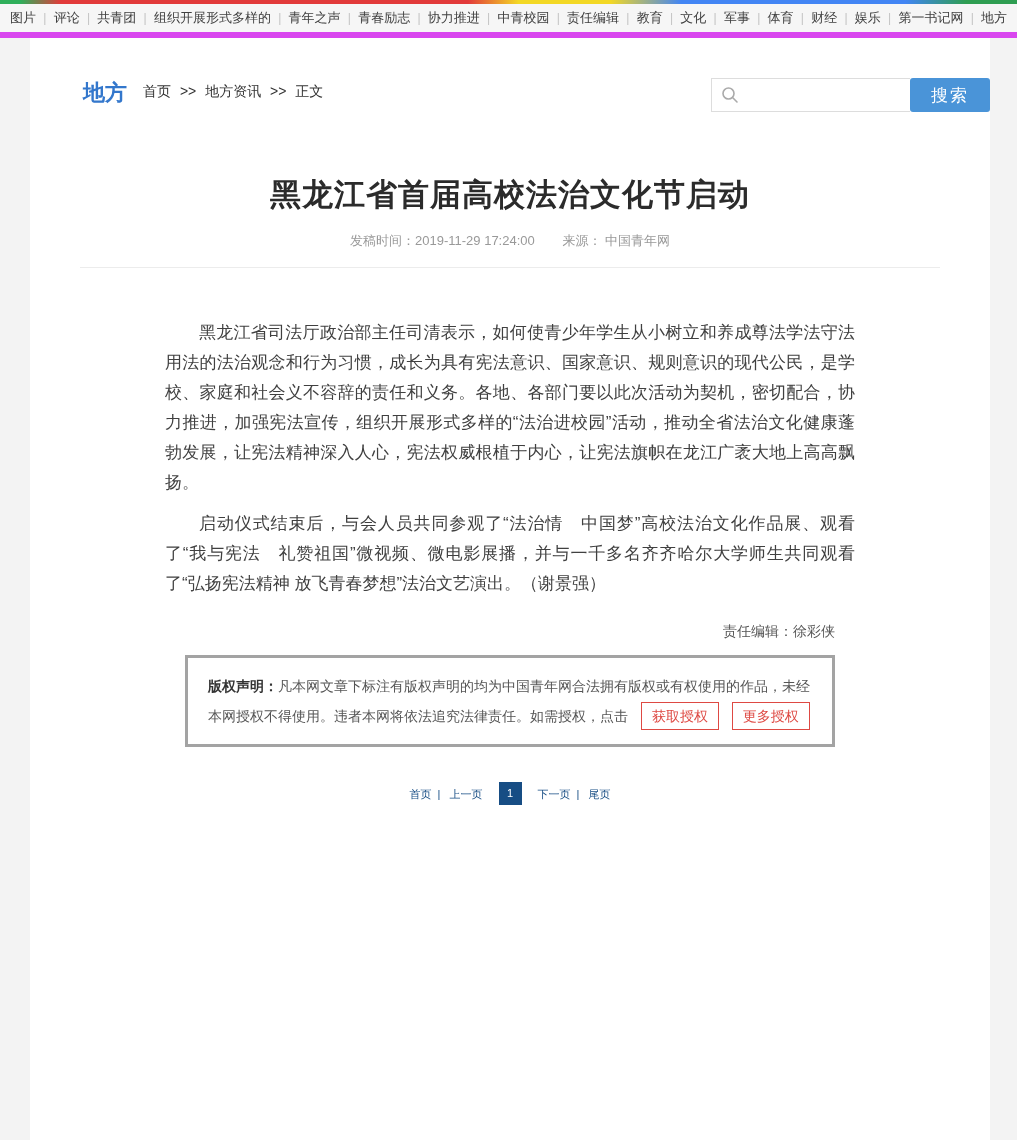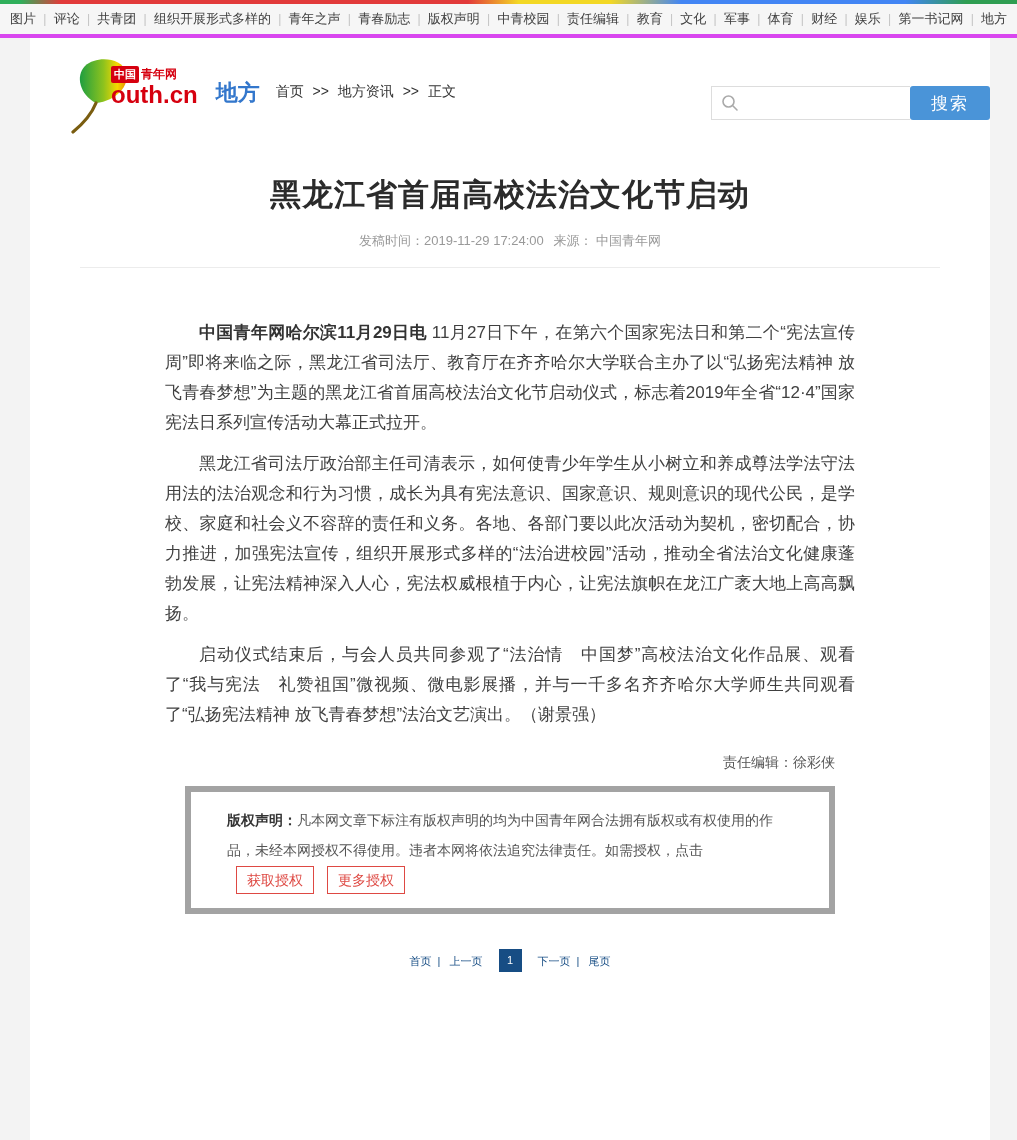--- a/index.html
+++ b/index.html
@@ -17,21 +17,21 @@
     background: linear-gradient(90deg,
       #2faf5b 0%, #2faf5b 2%, #e23a3a 6%, #e23a3a 46%,
       #f3d825 51%, #f3d825 60%, #4285f4 67%, #4285f4 89%,
       #2f9e52 95%, #2f9e52 100%);
   }
 
   
   .topnav {
     height: 34px;
     background: #f6f6f6;
-    border-bottom: 4px solid #d946ef;
+    border-bottom: 6px solid #d946ef;
     display: flex; align-items: center; justify-content: space-between;
     padding: 0 10px;
     font-size: 13px; color: #404040;
     white-space: nowrap; overflow: hidden;
   }
   .topnav a { color: #404040; text-decoration: none; cursor: pointer; }
   .topnav .sep { color: #c3c3c3; font-size: 12px; }
 
   
   .page {
@@ -51,21 +51,21 @@
     font-size: 11px; font-weight: bold; padding: 1px 3px; border-radius: 2px;
   }
   .badge-suffix { color: var(--brand-red, #d6000f); font-size: 12px; font-weight: bold; margin-left: 2px; }
   .wordmark { color: var(--brand-red, #d6000f); font-size: 24px; font-weight: bold; line-height: 24px; }
   .channel { font-size: 22px; font-weight: bold; color: var(--channel-blue, #3377cc); margin: 24px 0 0 18px; }
   .crumbs { font-size: 14px; color: #333; margin: 29px 0 0 16px; }
   .crumbs a { color: #333; text-decoration: none; cursor: pointer; }
   .crumbs .csep { margin: 0 5px; color: #333; }
 
   
-  .search-box { position: absolute; right: 0; top: 48px; display: flex; }
+  .search-box { position: absolute; right: 0; top: 40px; display: flex; }
   .search-input-wrap { position: relative; }
   .search-input-wrap svg { position: absolute; left: 10px; top: 8px; }
   .search-input {
     width: 199px; height: 34px;
     border: 1px solid #ddd; border-right: none;
     padding: 0 8px 0 36px; font-size: 14px; color: #333;
     outline: none; background: #fff;
   }
   .search-btn {
     width: 80px; height: 34px;
@@ -74,37 +74,37 @@
     cursor: pointer; font-family: inherit; letter-spacing: 2px;
   }
 
   
   .article-title {
     margin: 32px 40px 0; text-align: center;
     font-size: 31px; font-weight: bold; color: #2b2b2b;
     letter-spacing: 1px;
   }
   .article-meta { margin-top: 16px; text-align: center; font-size: 13px; color: #999; }
-  .article-meta span { margin: 0 3px; }
+  .article-meta span { margin: 0 12px; }
   .divider { margin: 17px 50px 0; border-bottom: 1px solid #ececec; }
 
   .body-text {
     width: 690px; margin: 50px auto 0;
     font-size: 17px; line-height: 30px; color: #404040;
     text-align: justify;
   }
   .body-text p { margin: 0 0 11px; text-indent: 2em; }
   .body-text .lead { font-weight: bold; color: #333; }
 
   .footer-col { width: 650px; margin: 24px auto 0; }
   .editor { text-align: right; font-size: 14px; color: #555; margin-bottom: 14px; }
 
   .copyright {
-    border: 6px solid #a3a3a3; background: #fff;
-    padding: 13px 36px; font-size: 14px; line-height: 30px; color: #555;
+    border: 3px solid #a3a3a3; background: #fff;
+    padding: 13px 20px; font-size: 14px; line-height: 30px; color: #555;
   }
   .copyright b { color: #333; }
   .auth-btn {
     display: inline-block;
     border: 1px solid var(--auth-red, #de4943); color: var(--auth-red, #de4943);
     background: #fff; padding: 2px 10px; margin-left: 9px;
     font-size: 14px; line-height: 22px; cursor: pointer; font-family: inherit;
   }
 
   .pagination { margin-top: 35px; text-align: center; font-size: 11px; color: var(--navy, #174d84); }
@@ -127,21 +127,21 @@
   <a>评论</a>
     <span class="sep">|</span>
   <a>共青团</a>
     <span class="sep">|</span>
   <a>组织开展形式多样的</a>
     <span class="sep">|</span>
   <a>青年之声</a>
     <span class="sep">|</span>
   <a>青春励志</a>
     <span class="sep">|</span>
-  <a>版权声明</a>
+  <a>协力推进</a>
     <span class="sep">|</span>
   <a>中青校园</a>
     <span class="sep">|</span>
   <a>责任编辑</a>
     <span class="sep">|</span>
   <a>教育</a>
     <span class="sep">|</span>
   <a>文化</a>
     <span class="sep">|</span>
   <a>军事</a>
@@ -154,41 +154,20 @@
     <span class="sep">|</span>
   <a>第一书记网</a>
     <span class="sep">|</span>
   <a>地方</a>
 </div>
 
 <div class="page">
 
   <div class="masthead">
     <div style="display:flex; align-items:flex-start;">
-      <div class="logo">
-        <svg width="66" height="80" viewBox="0 0 66 80">
-          <defs>
-            <linearGradient id="leafg" x1="0" y1="0" x2="1" y2="0">
-              <stop offset="0" stop-color="#1e9e40"></stop>
-              <stop offset="0.5" stop-color="#8cc21e"></stop>
-              <stop offset="0.8" stop-color="#f5d800"></stop>
-              <stop offset="1" stop-color="#e88a00"></stop>
-            </linearGradient>
-          </defs>
-          <path d="M31 49 C15 41 10 22 20 12 C32 1 57 4 61 18 C65 32 51 47 31 49 Z" fill="url(#leafg)"></path>
-          <path d="M31 49 C27 59 19 69 8 78" stroke="#7a5d10" stroke-width="3.2" fill="none" stroke-linecap="round"></path>
-        </svg>
-        <div class="logo-text">
-          <div class="logo-row1">
-            <span class="badge">中国</span>
-            <span class="badge-suffix">青年网</span>
-          </div>
-          <div class="wordmark">outh.cn</div>
-        </div>
-      </div>
       <div class="channel">地方</div>
       <div class="crumbs">
         <a>首页</a>
         <span class="csep">&gt;&gt;</span>
         <a>地方资讯</a>
         <span class="csep">&gt;&gt;</span>
         <span>正文</span>
       </div>
     </div>
 
@@ -207,21 +186,20 @@
   <h1 class="article-title">黑龙江省首届高校法治文化节启动</h1>
 
   <div class="article-meta">
     <span>发稿时间：2019-11-29 17:24:00</span>
     <span>来源： 中国青年网</span>
   </div>
 
   <div class="divider"></div>
 
   <div class="body-text">
-    <p><b class="lead">中国青年网哈尔滨11月29日电</b> <span>11月27日下午，在第六个国家宪法日和第二个“宪法宣传周”即将来临之际，黑龙江省司法厅、教育厅在齐齐哈尔大学联合主办了以“弘扬宪法精神 放飞青春梦想”为主题的黑龙江省首届高校法治文化节启动仪式，标志着2019年全省“12·4”国家宪法日系列宣传活动大幕正式拉开。</span></p>
     <p><span>黑龙江省司法厅政治部主任司清表示，如何使青少年学生从小树立和养成尊法学法守法用法的法治观念和行为习惯，成长为具有宪法意识、国家意识、规则意识的现代公民，是学校、家庭和社会义不容辞的责任和义务。各地、各部门要以此次活动为契机，密切配合，协力推进，加强宪法宣传，组织开展形式多样的“法治进校园”活动，推动全省法治文化健康蓬勃发展，让宪法精神深入人心，宪法权威根植于内心，让宪法旗帜在龙江广袤大地上高高飘扬。</span></p>
     <p><span>启动仪式结束后，与会人员共同参观了“法治情　中国梦”高校法治文化作品展、观看了“我与宪法　礼赞祖国”微视频、微电影展播，并与一千多名齐齐哈尔大学师生共同观看了“弘扬宪法精神 放飞青春梦想”法治文艺演出。（谢景强）</span></p>
   </div>
 
   <div class="footer-col">
     <div class="editor">责任编辑：徐彩侠</div>
 
     <div class="copyright">
       <b>版权声明：</b><span>凡本网文章下标注有版权声明的均为中国青年网合法拥有版权或有权使用的作品，未经本网授权不得使用。违者本网将依法追究法律责任。如需授权，点击</span>
       <button class="auth-btn">获取授权</button>

